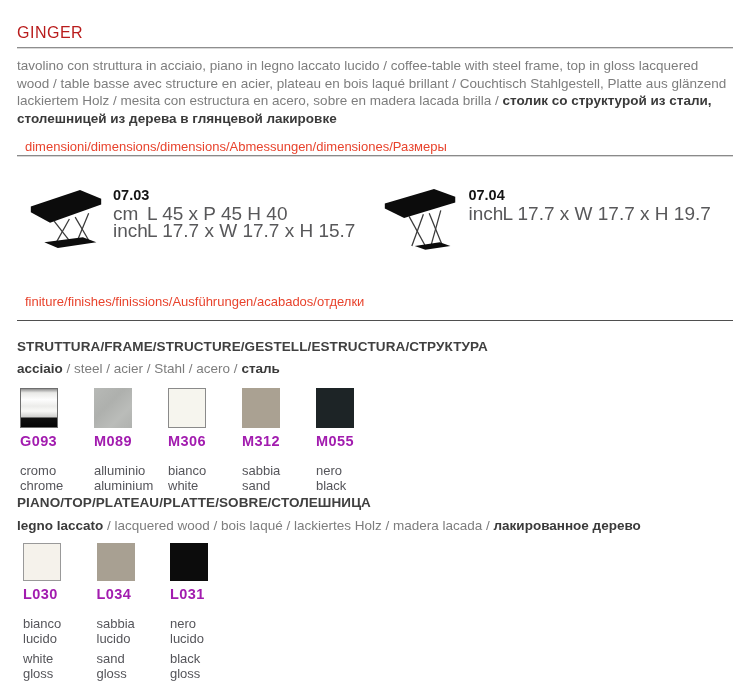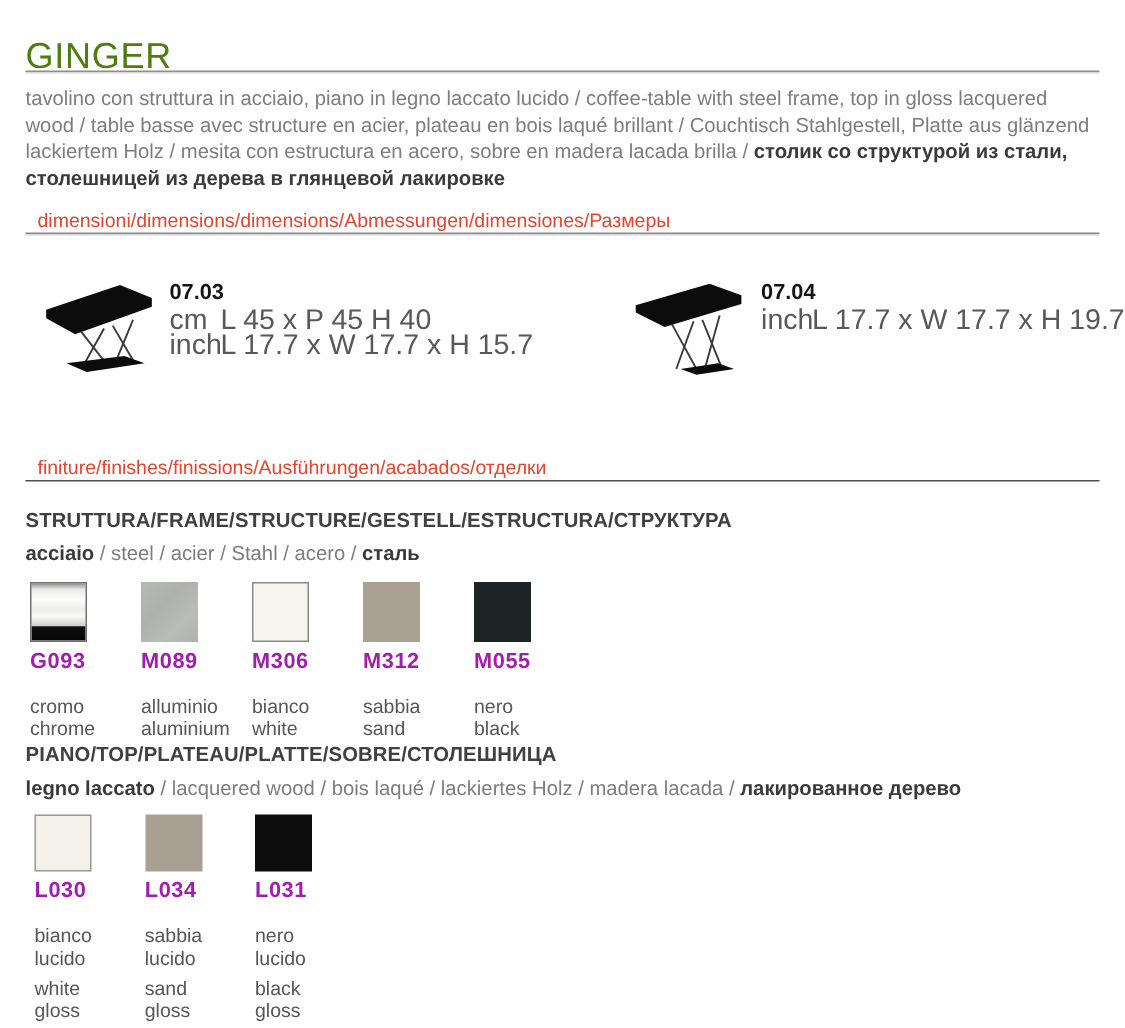--- a/index.html
+++ b/index.html
@@ -1,32 +1,32 @@
 <!DOCTYPE html>
 <html><head>
 <meta charset="utf-8">
 <style>
   * { margin:0; padding:0; box-sizing:border-box; }
   html,body { background:#ffffff; }
   body { font-family:"Liberation Sans", sans-serif; }
   .page { position:relative; width:750px; height:685px; background:#fff; overflow:hidden; }
 
-  .title { position:absolute; left:17px; top:24px; font-size:24px; font-weight:400; color:#4d7c0f; letter-spacing:0.5px; }
+  .title { position:absolute; left:17px; top:24px; font-size:16px; font-weight:400; color:#b91c1c; letter-spacing:0.5px; }
   .title-rule { position:absolute; left:17px; right:17px; top:47px; height:0; border-top:1.5px solid #8e8e8e; border-bottom:1px solid #d9d9d9; }
 
   .desc { position:absolute; left:17px; top:57px; width:712px; font-size:13.5px; line-height:17.6px; color:#7d7d7d; }
   .desc .b { color:#3a3a3a; font-weight:700; }
 
   .band { position:absolute; left:25px; font-size:13px; color:#e8432d; }
   .band-dim { top:139px; }
-  .band-fin { top:304px; }
+  .band-fin { top:294px; }
   .rule-dim { position:absolute; left:17px; right:17px; top:155px; height:0; border-top:1.5px solid #8a8a8a; border-bottom:1px solid #d6d6d6; }
   .rule-fin { position:absolute; left:17px; right:17px; top:320px; height:0; border-top:1.5px solid #4f4f4f; }
 
-  .dims { position:absolute; left:0; top:185px; width:650px; display:flex;gap:39px; }
+  .dims { position:absolute; left:0; top:185px; width:650px; display:flex; }
   .dim-col { display:flex; margin-left:25px; width:350px; }
   .dim-col + .dim-col { margin-left:25px; }
   .dim-icon { width:82px; height:68px; flex:0 0 82px; }
   .dim-text { margin-left:6px; padding-top:2px; }
   .dim-code { font-size:14.5px; font-weight:700; color:#141414; margin-bottom:3px; }
   .dim-line { font-size:19px; color:#58585a; line-height:16.5px; white-space:nowrap; }
   .dim-line .unit { display:inline-block; width:34px; }
 
   .sec-heading { position:absolute; left:17px; font-size:13.5px; font-weight:700; color:#404040; letter-spacing:0.1px; }
   .h-frame { top:339px; }

